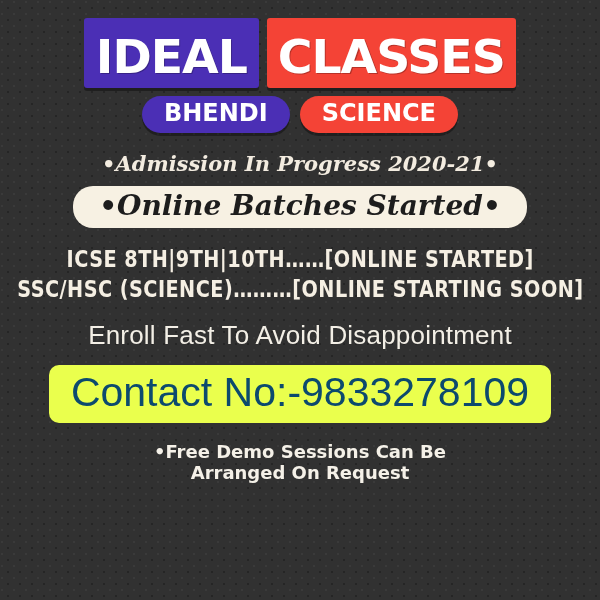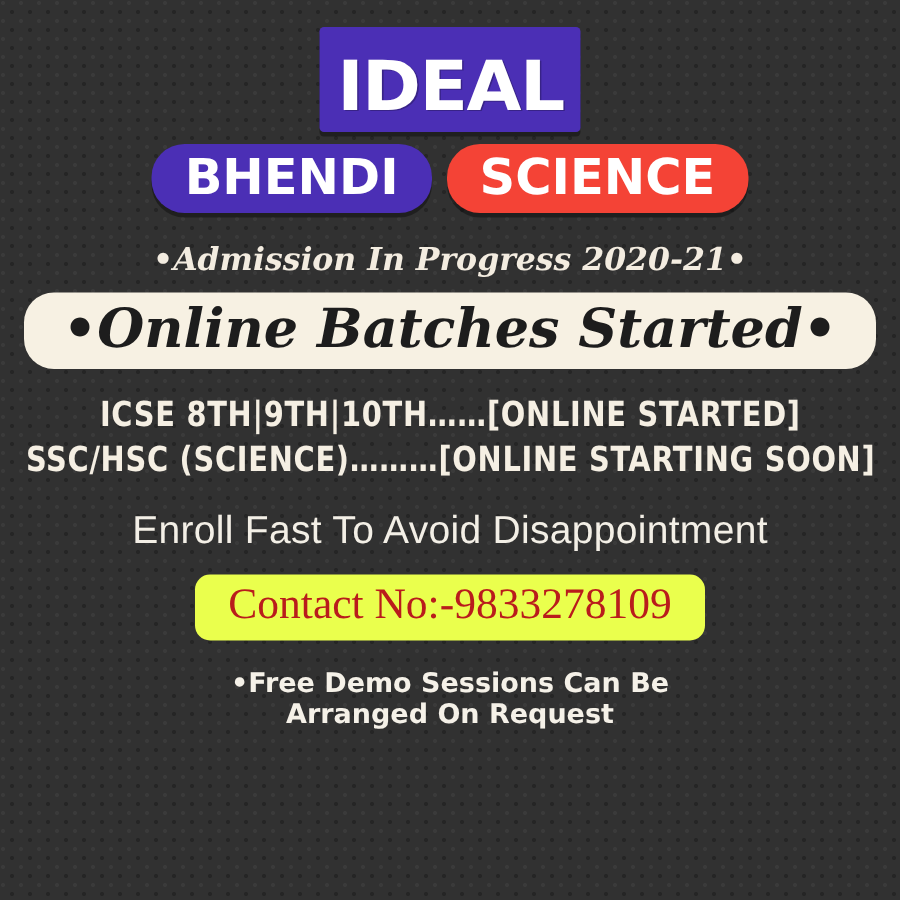--- a/index.html
+++ b/index.html
@@ -73,21 +73,21 @@
     padding: 5px 22px 8px 22px;
     display: flex;
     align-items: center;
     justify-content: center;
   }
   .pill-bhendi { background: #4b2fb5; box-shadow: 0 3px 0 rgba(0,0,0,0.35); }
   .pill-bazaar { background: #f44336; box-shadow: 0 3px 0 rgba(0,0,0,0.35); }
   .pill-word {
     font-family: "DejaVu Sans", sans-serif;
     font-weight: bold;
-    font-size: 33px;
+    font-size: 24px;
     line-height: 1;
     color: #ffffff;
     letter-spacing: 0px;
   }
 
   
   .admission {
     font-family: "DejaVu Serif", serif;
     font-style: italic;
     font-weight: bold;
@@ -100,21 +100,21 @@
   .online-batches-wrap {
     background: #f7f1e3;
     border-radius: 20px;
     padding: 3px 26px 6px 26px;
     margin-bottom: 16px;
   }
   .online-batches {
     font-family: "DejaVu Serif", serif;
     font-style: italic;
     font-weight: bold;
-    font-size: 36px;
+    font-size: 28px;
     color: #1d1d1d;
     white-space: nowrap;
   }
 
   
   .course-line {
     font-family: "DejaVu Sans Condensed", "DejaVu Sans", sans-serif;
     font-weight: bold;
     font-size: 23px;
     color: #f5efe3;
@@ -135,23 +135,23 @@
   }
 
   
   .contact-wrap {
     background: #eaff4d;
     border-radius: 10px;
     padding: 4px 22px 7px 22px;
     margin-bottom: 18px;
   }
   .contact {
-    font-family: Liberation Serif, serif;
-    font-size: 29px;
-    color: #b91c1c;
+    font-family: Liberation Sans, sans-serif;
+    font-size: 41px;
+    color: #0c4a6e;
     letter-spacing: 0px;
     white-space: nowrap;
   }
 
   
   .footer {
     text-align: center;
     font-family: "DejaVu Sans", sans-serif;
     font-weight: bold;
     font-size: 18px;
@@ -162,20 +162,23 @@
 </style>
 </head>
 <body>
 
 <div class="poster">
 
   <div class="logo-row">
     <div class="logo-box logo-ideal">
       <span class="logo-word">IDEAL</span>
     </div>
+    <div class="logo-box logo-classes">
+      <span class="logo-word">CLASSES</span>
+    </div>
   </div>
 
   <div class="sub-row">
     <div class="pill pill-bhendi">
       <span class="pill-word">BHENDI</span>
     </div>
     <div class="pill pill-bazaar">
       <span class="pill-word">SCIENCE</span>
     </div>
   </div>

